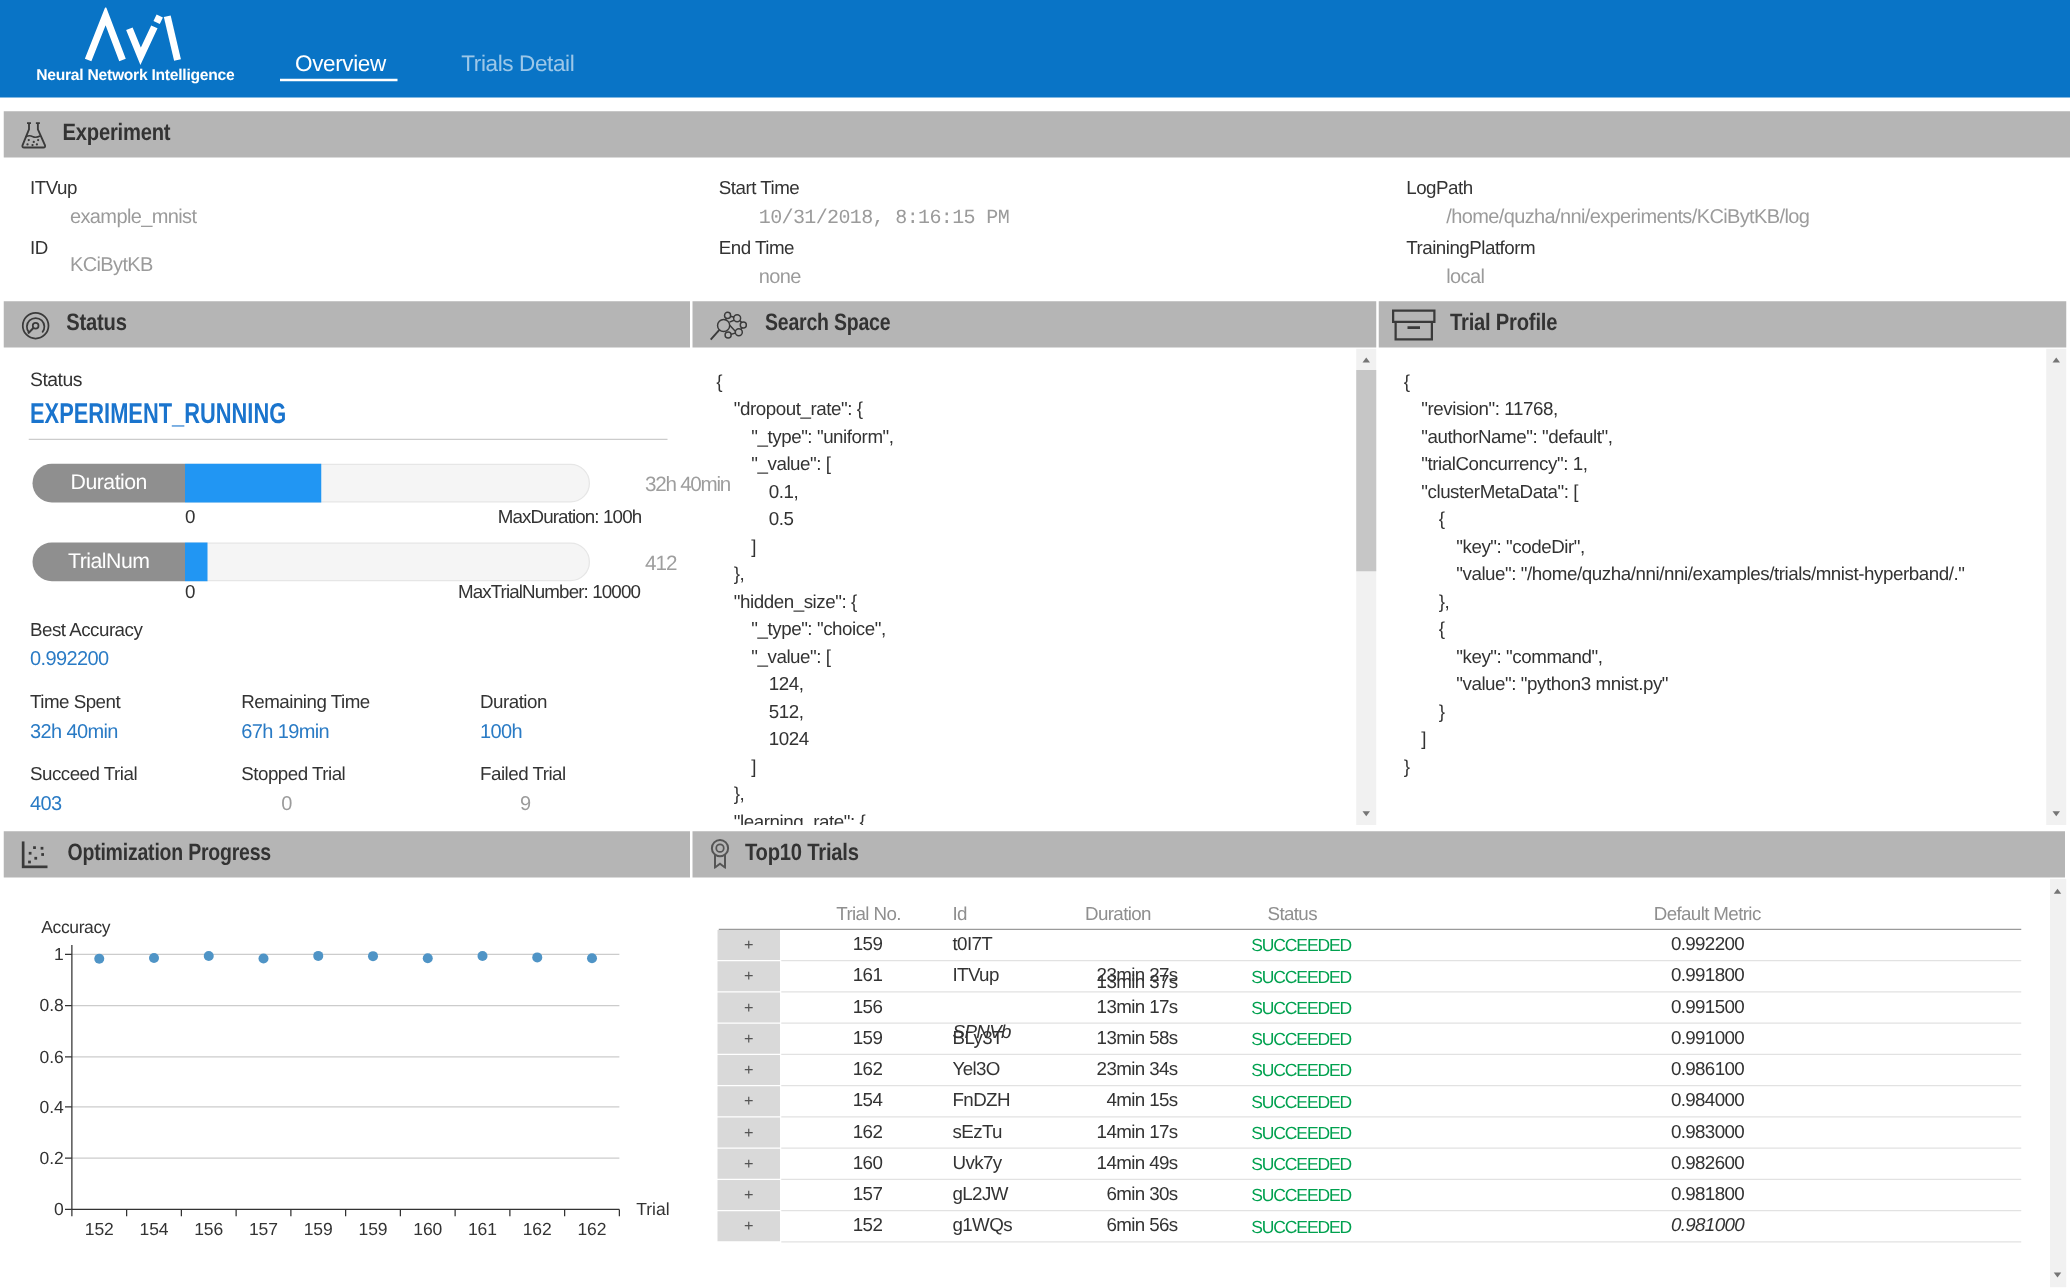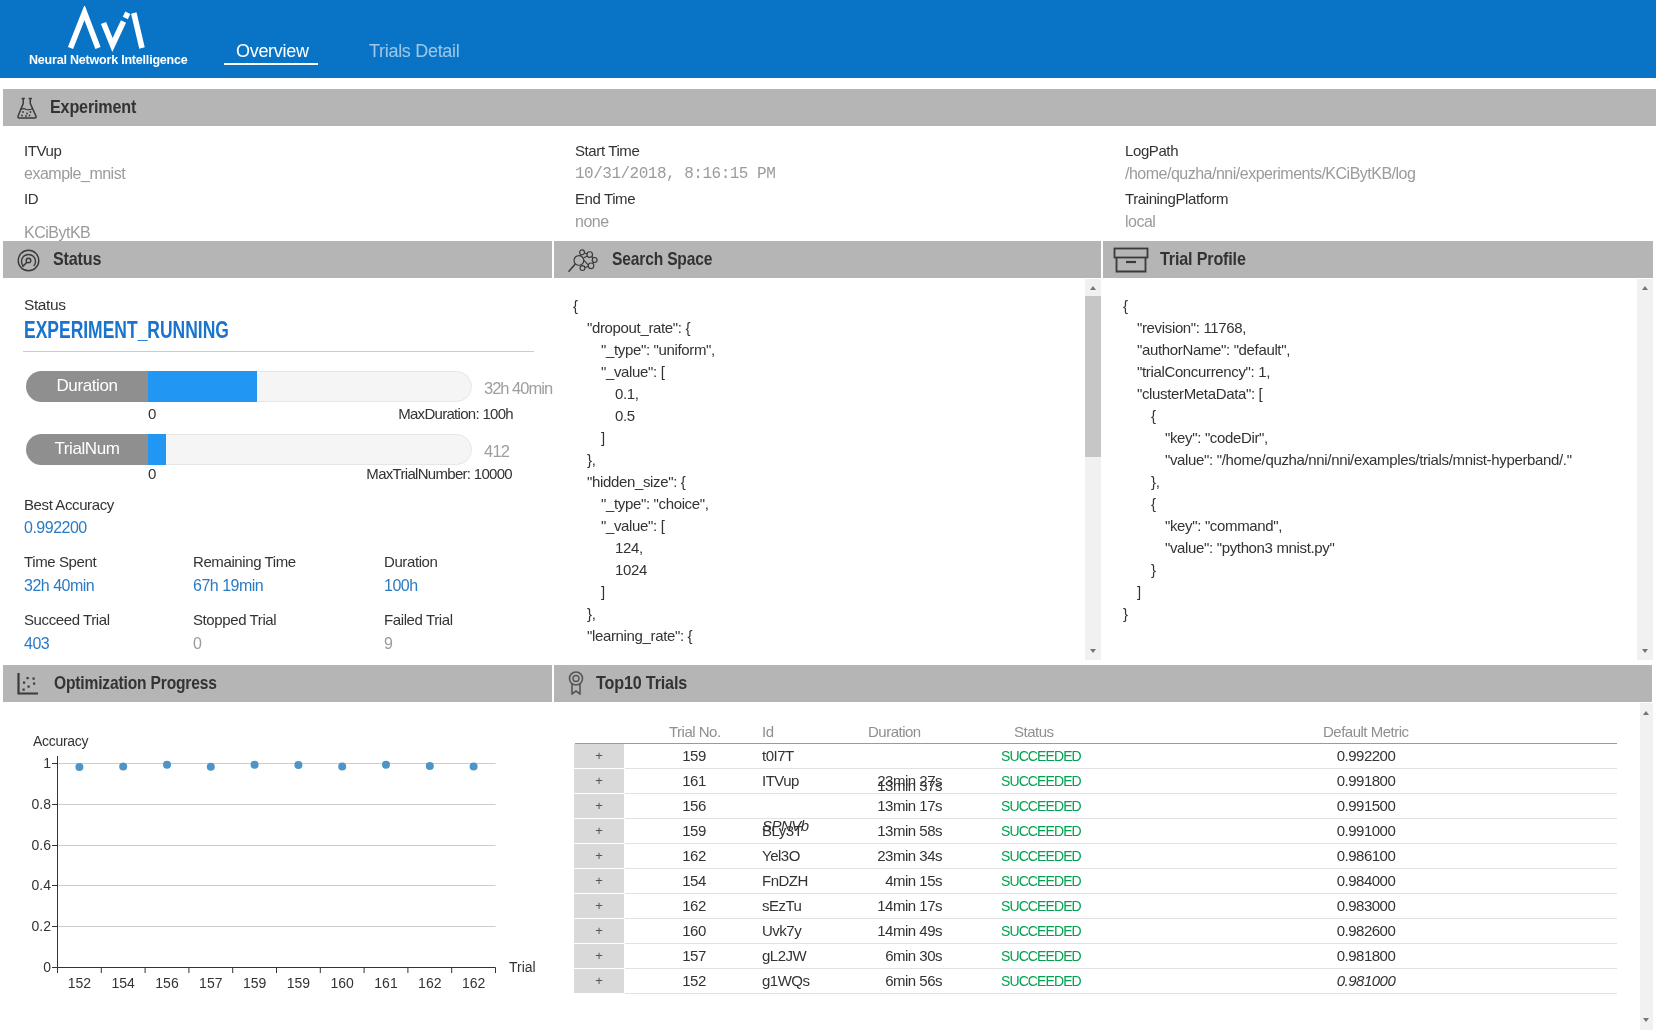--- a/index.html
+++ b/index.html
@@ -3,21 +3,21 @@
 <meta charset="utf-8">
 <style>
 * { margin:0; padding:0; box-sizing:border-box; }
 html,body { width:1656px; height:1030px; background:#fff; }
 body { font-family:"Liberation Sans", sans-serif; color:#333; }
 #page { position:relative; width:1656px; height:1030px; overflow:hidden; }
 .abs { position:absolute; }
 .bar { position:absolute; background:#b5b5b5; height:37px; }
 .bar-title { position:absolute; font-size:19px; font-weight:bold; color:#333; transform:scaleX(0.85); transform-origin:0 50%; letter-spacing:-0.2px; white-space:nowrap; }
 .lbl { position:absolute; font-size:15px; color:#333; letter-spacing:-0.4px; white-space:nowrap; }
-.val { position:absolute; font-size:16px; color:#9b9b9b; letter-spacing:-0.5px; white-space:nowrap; }
+.val { position:absolute; font-size:16px; color:#9b9b9b; letter-spacing:-0.5px; white-space:nowrap;margin-left:32px; }
 .bval { position:absolute; font-size:16px; color:#2a7bc5; letter-spacing:-0.5px; white-space:nowrap; }
 .json { position:absolute; font-size:15px; color:#333; letter-spacing:-0.35px; line-height:22px; }
 .json div { height:22px; white-space:nowrap; }
 .i1 { padding-left:14px; } .i2 { padding-left:28px; } .i3 { padding-left:42px; }
 .sb { position:absolute; width:16px; background:#f1f1f1; }
 .sb .thumb { position:absolute; left:0; width:16px; background:#c6c6c6; }
 .arru { position:absolute; left:50%; margin-left:-3.5px; width:0; height:0; border-left:3.5px solid transparent; border-right:3.5px solid transparent; border-bottom:4.5px solid #757575; }
 .arrd { position:absolute; left:50%; margin-left:-3.5px; width:0; height:0; border-left:3.5px solid transparent; border-right:3.5px solid transparent; border-top:4.5px solid #757575; }
 .cell { position:absolute; font-size:15px; letter-spacing:-0.5px; white-space:nowrap; color:#333; }
 .hline { position:absolute; height:1px; background:#e2e2e2; }
@@ -54,21 +54,21 @@
         <circle cx="6" cy="19.5" r="0.9"></circle>
         <circle cx="10" cy="20" r="0.9"></circle>
         <circle cx="13.5" cy="19.5" r="0.9"></circle>
       </g>
 </svg>
 <div class="bar-title" style="left:50px;top:96px;">Experiment</div>
 
 <div class="lbl" style="left:24px;top:142px;">ITVup</div>
 <div class="val" style="left:24px;top:165px;">example_mnist</div>
 <div class="lbl" style="left:24px;top:190px;">ID</div>
-<div class="val" style="left:24px;top:224px;">KCiBytKB</div>
+<div class="val" style="left:24px;top:204px;">KCiBytKB</div>
 <div class="lbl" style="left:575px;top:142px;">Start Time</div>
 <div class="val" style="left:575px;top:165px;font-family:Liberation Mono, monospace;">10/31/2018, 8:16:15 PM</div>
 <div class="lbl" style="left:575px;top:190px;">End Time</div>
 <div class="val" style="left:575px;top:213px;">none</div>
 <div class="lbl" style="left:1125px;top:142px;">LogPath</div>
 <div class="val" style="left:1125px;top:165px;">/home/quzha/nni/experiments/KCiBytKB/log</div>
 <div class="lbl" style="left:1125px;top:190px;">TrainingPlatform</div>
 <div class="val" style="left:1125px;top:213px;">local</div>
 
 <div class="bar" style="left:3px;top:241px;width:549px;"></div>
@@ -151,20 +151,21 @@
 <div class="i2">"_type": "uniform",</div>
 <div class="i2">"_value": [</div>
 <div class="i3">0.1,</div>
 <div class="i3">0.5</div>
 <div class="i2">]</div>
 <div class="i1">},</div>
 <div class="i1">"hidden_size": {</div>
 <div class="i2">"_type": "choice",</div>
 <div class="i2">"_value": [</div>
 <div class="i3">124,</div>
+<div class="i3">512,</div>
 <div class="i3">1024</div>
 <div class="i2">]</div>
 <div class="i1">},</div>
 <div class="i1">"learning_rate": {</div>
 </div>
 
 <div class="sb" style="left:1085px;top:279px;height:381px;">
   <div class="arru" style="top:7px;"></div>
   <div class="thumb" style="top:17px;height:161px;"></div>
   <div class="arrd" style="bottom:7px;"></div>

